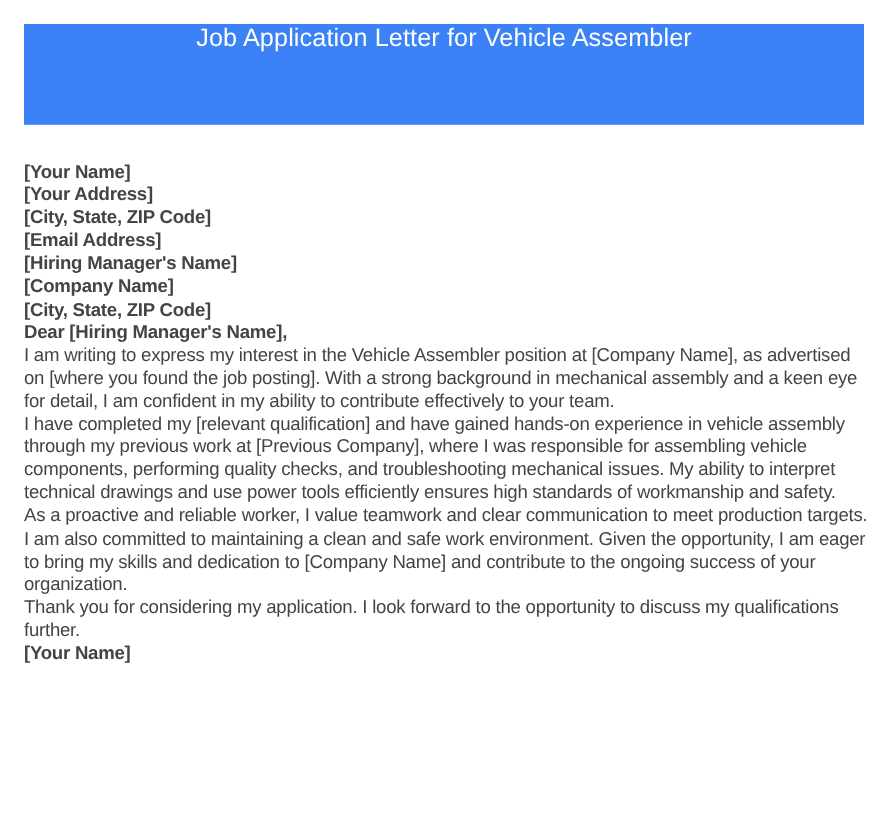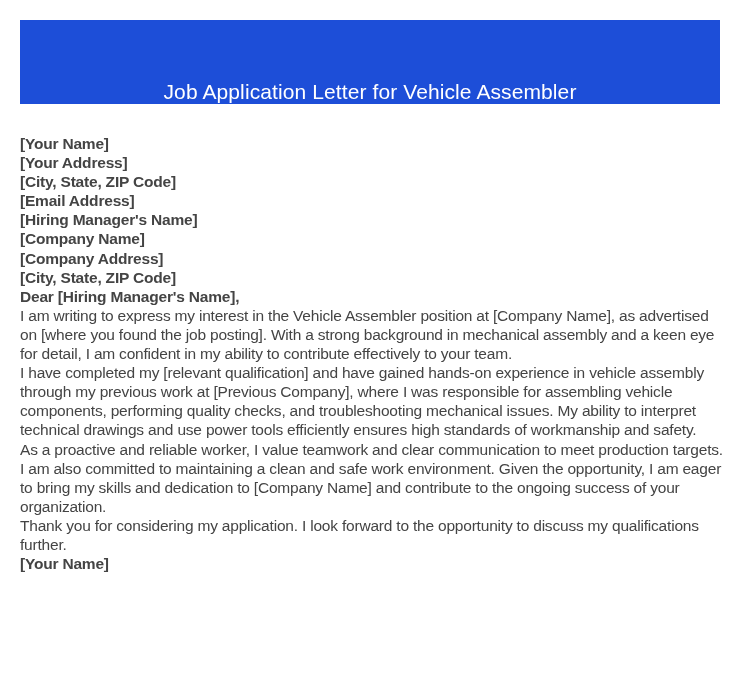--- a/index.html
+++ b/index.html
@@ -13,23 +13,23 @@
       position: relative;
       overflow: hidden;
       font-family: "Liberation Sans", "DejaVu Sans", sans-serif;
     }
     .header {
       position: absolute;
       left: 20px;
       top: 20px;
       width: 700px;
       height: 84px;
-      background: #1d4ed8;
+      background: #3b82f6;
       display: flex;
-      align-items: flex-end;
+      align-items: flex-start;
       justify-content: center;
     }
     .header h1 {
       margin: 0;
       font-weight: normal;
       font-size: 21px;
       color: #ffffff;
       letter-spacing: 0.1px;
     }
     .letter {
@@ -59,21 +59,20 @@
   <h1>Job Application Letter for Vehicle Assembler</h1>
 </div>
 
 <div class="letter">
   <span class="line">[Your Name]</span>
   <span class="line">[Your Address]</span>
   <span class="line">[City, State, ZIP Code]</span>
   <span class="line">[Email Address]</span>
   <span class="line">[Hiring Manager's Name]</span>
   <span class="line">[Company Name]</span>
-  <span class="line">[Company Address]</span>
   <span class="line">[City, State, ZIP Code]</span>
   <span class="line">Dear [Hiring Manager's Name],</span>
   <p>I am writing to express my interest in the Vehicle Assembler position at [Company Name], as advertised on [where you found the job posting]. With a strong background in mechanical assembly and a keen eye for detail, I am confident in my ability to contribute effectively to your team.</p>
   <p>I have completed my [relevant qualification] and have gained hands-on experience in vehicle assembly through my previous work at [Previous Company], where I was responsible for assembling vehicle components, performing quality checks, and troubleshooting mechanical issues. My ability to interpret technical drawings and use power tools efficiently ensures high standards of workmanship and safety.</p>
   <p>As a proactive and reliable worker, I value teamwork and clear communication to meet production targets. I am also committed to maintaining a clean and safe work environment. Given the opportunity, I am eager to bring my skills and dedication to [Company Name] and contribute to the ongoing success of your organization.</p>
   <p>Thank you for considering my application. I look forward to the opportunity to discuss my qualifications further.</p>
   <span class="line">[Your Name]</span>
 </div>
 
 </body></html>

